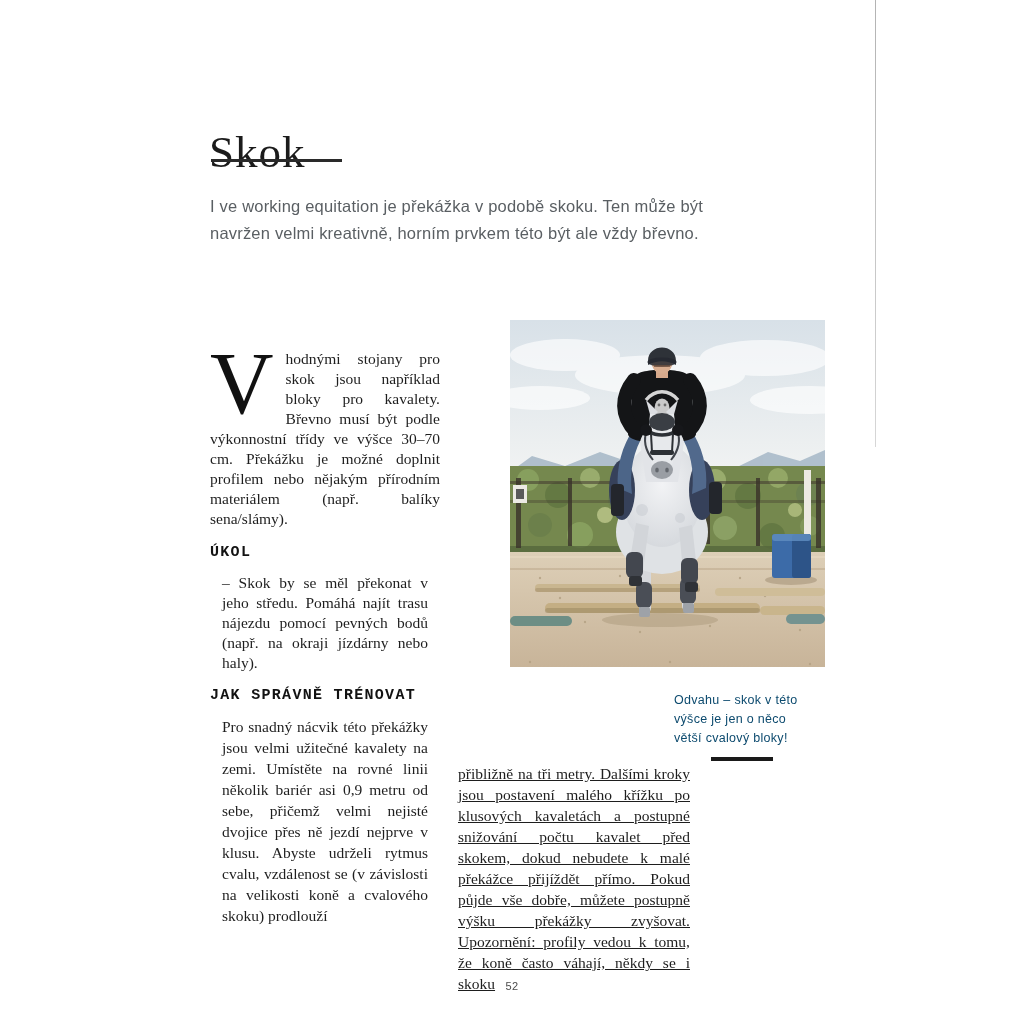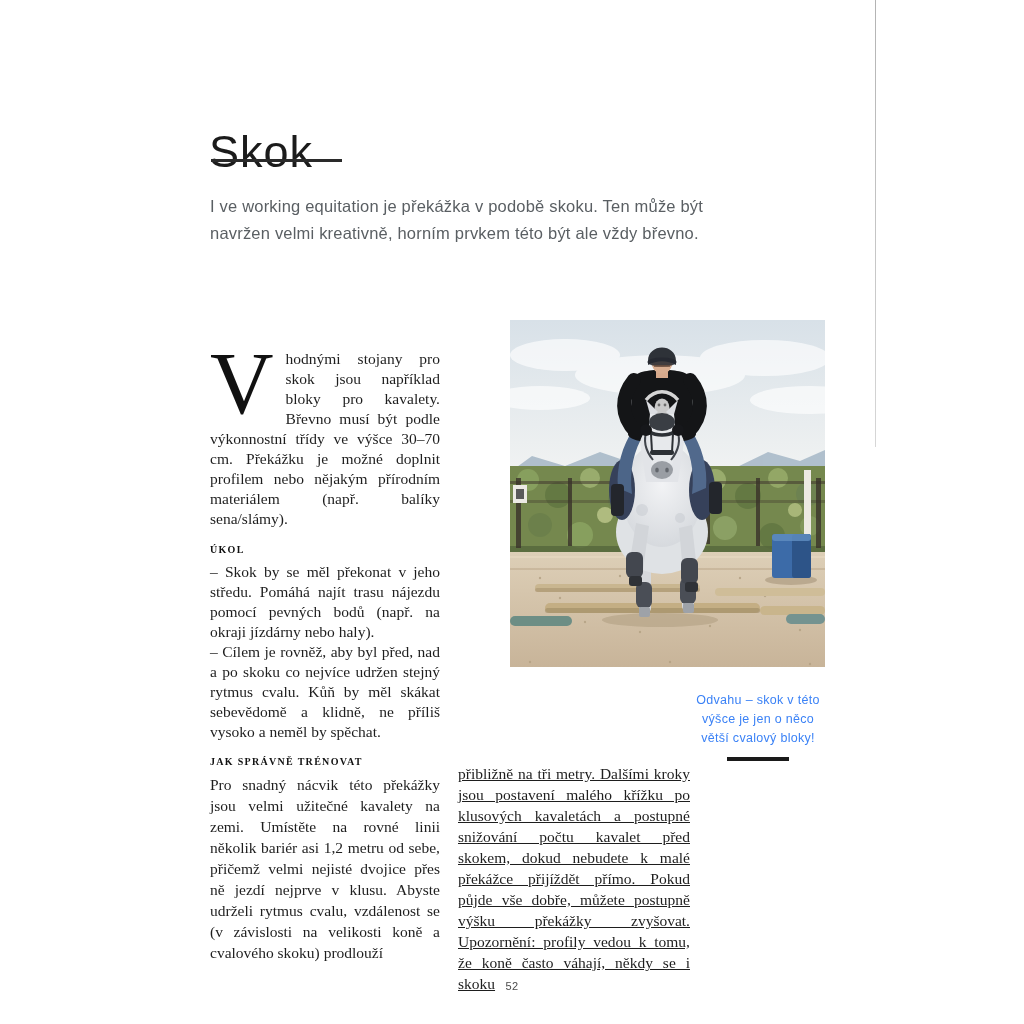--- a/index.html
+++ b/index.html
@@ -8,53 +8,53 @@
     font-family:"Liberation Serif",serif;color:#1e1e1e;overflow:hidden;
   }
   .abs{position:absolute;}
 
   
   .edge-line{left:875px;top:0;width:1px;height:447px;
     background:linear-gradient(#9a9a9a,#b5b5b5 60%,#c9c9c9);opacity:.75;}
 
   
   .page-title{left:209px;top:96px;
-    font-family:Liberation Sans, sans-serif;font-size:45px;font-weight:500;
+    font-family:Liberation Serif, serif;font-size:45px;font-weight:500;
     letter-spacing:1px;color:#1b1b1b;}
   .title-rule{left:211px;top:159px;width:131px;height:3px;background:#2a2a2a;}
 
   
   .intro{left:210px;top:193px;width:515px;
     font-family:"Liberation Sans",sans-serif;font-size:16.5px;line-height:27px;
     color:#5a5f63;letter-spacing:.2px;}
 
   
   .left-col{left:210px;top:349px;width:230px;}
   .left-col p{margin:0;font-size:15.5px;line-height:20px;text-align:justify;}
   .dropcap{float:left;font-size:88px;line-height:66px;padding:2px 12px 0 0;
     font-family:"Liberation Serif",serif;color:#111;}
   .lead{margin-bottom:15px !important;}
-  .sec-heading{font-family:Liberation Serif, serif;font-size:10px;
+  .sec-heading{font-family:Liberation Mono, monospace;font-size:15px;
     font-weight:bold;letter-spacing:1.3px;color:#121212;margin:0 0 7px 0;}
   .sec-block{margin-bottom:14px;}
-  .sec-block p{margin:0;}
+  .sec-block p{margin:12px;}
   .h2gap{margin-top:10px;}
   .left-col .bottom p{line-height:21px;}
 
   
   .right-col{left:458px;top:763px;width:232px;text-decoration:underline;}
   .right-col p{margin:0;font-size:15.5px;line-height:21px;text-align:justify;}
 
   
   .photo{left:510px;top:320px;width:315px;height:347px;overflow:hidden;background:#e7ebee;}
 
   
-  .caption{left:690px;top:691px;width:136px;text-align:center;
+  .caption{left:674px;top:691px;width:136px;
     font-family:"Liberation Sans",sans-serif;font-size:12.5px;line-height:19px;
-    color:#3b82f6;letter-spacing:.3px;}
+    color:#0c4a6e;letter-spacing:.3px;}
   .caption-rule{width:62px;height:4px;background:#1a1a1a;margin:9px auto 0 auto;}
 
   
   .page-num{left:0;top:980px;width:1024px;text-align:center;
     font-family:"Liberation Sans",sans-serif;font-size:11px;color:#4c4c4c;letter-spacing:.5px;}
 </style>
 </head>
 <body>
 
 <div class="abs edge-line"></div>
@@ -63,26 +63,25 @@
 <div class="abs title-rule"></div>
 
 <div class="abs intro">I ve working equitation je překážka v podobě skoku. Ten může být navržen velmi kreativně, horním prvkem této být ale vždy břevno.</div>
 
 <div class="abs left-col">
   <p class="lead"><span class="dropcap">V</span><span>hodnými stojany pro skok jsou například bloky pro kavalety. Břevno musí být podle výkonnostní třídy ve výšce 30–70 cm. Překážku je možné doplnit profilem nebo nějakým přírodním materiálem (např. balíky sena/slámy).</span></p>
 
   <div class="sec-block">
     <h2 class="sec-heading">ÚKOL</h2>
     <p>– Skok by se měl překonat v jeho středu. Pomáhá najít trasu nájezdu pomocí pevných bodů (např. na okraji jízdárny nebo haly).</p>
-    <p>– Cílem je rovněž, aby byl před, nad a po skoku co nejvíce udržen stejný rytmus cvalu. Kůň by měl skákat sebevědomě a klidně, ne příliš vysoko a neměl by spěchat.</p>
   </div>
 
   <div class="sec-block bottom h2gap">
     <h2 class="sec-heading">JAK SPRÁVNĚ TRÉNOVAT</h2>
-    <p>Pro snadný nácvik této překážky jsou velmi užitečné kavalety na zemi. Umístěte na rovné linii několik bariér asi 1,2 metru od sebe, přičemž velmi nejisté dvojice přes ně jezdí nejprve v klusu. Abyste udrželi rytmus cvalu, vzdálenost se (v závislosti na velikosti koně a cvalového skoku) prodlouží</p>
+    <p>Pro snadný nácvik této překážky jsou velmi užitečné kavalety na zemi. Umístěte na rovné linii několik bariér asi 0,9 metru od sebe, přičemž velmi nejisté dvojice přes ně jezdí nejprve v klusu. Abyste udrželi rytmus cvalu, vzdálenost se (v závislosti na velikosti koně a cvalového skoku) prodlouží</p>
   </div>
 </div>
 
 <div class="abs right-col">
   <p>přibližně na tři metry. Dalšími kroky jsou postavení malého křížku po klusových kavaletách a postupné snižování počtu kavalet před skokem, dokud nebudete k malé překážce přijíždět přímo. Pokud půjde vše dobře, můžete postupně výšku překážky zvyšovat. Upozornění: profily vedou k tomu, že koně často váhají, někdy se i skoku</p>
 </div>
 
 <figure class="abs photo" style="margin:0;">
 <svg viewBox="0 0 315 347" width="315" height="347" xmlns="http://www.w3.org/2000/svg">
   <defs>

